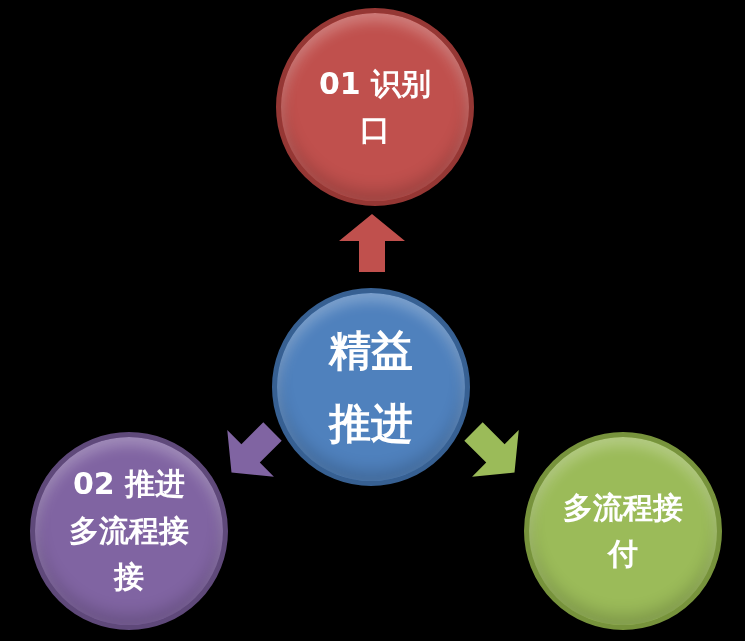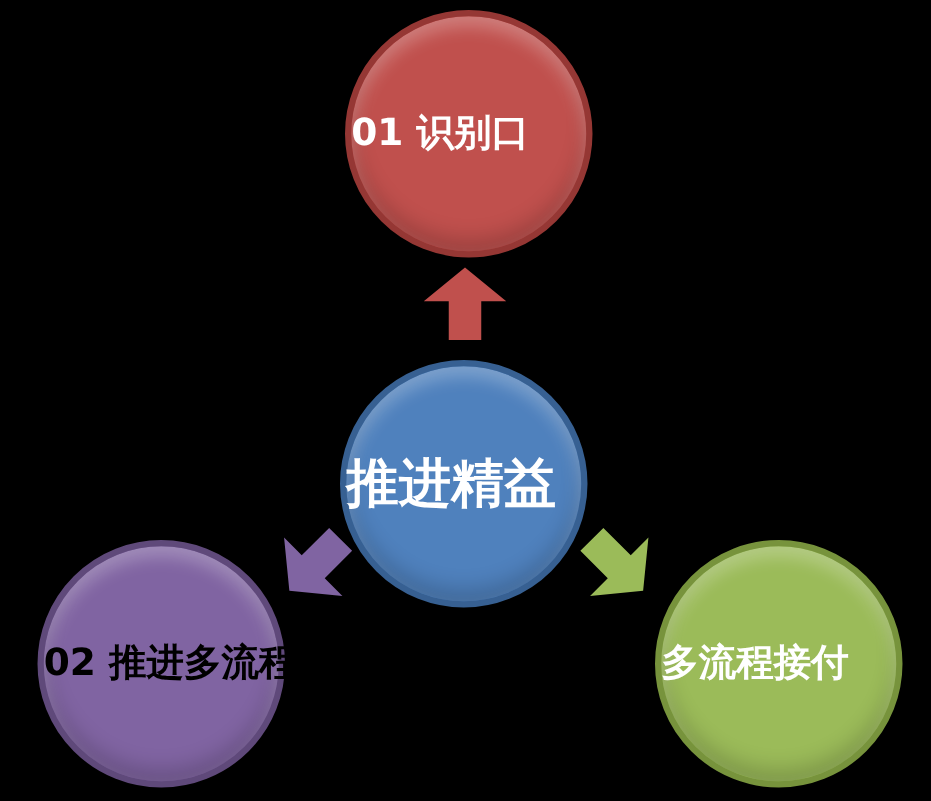--- a/index.html
+++ b/index.html
@@ -17,23 +17,23 @@
     position: relative;
     width: 745px;
     height: 641px;
   }
   .circle {
     position: absolute;
     border-radius: 50%;
     border-style: solid;
     box-sizing: border-box;
     display: flex;
-    flex-direction: row;
+    flex-direction: column;
     align-items: center;
-    justify-content: flex-start;
+    justify-content: center;
     text-align: center;
     color: #ffffff;
     font-weight: bold;
     box-shadow: inset 0 8px 14px rgba(255,255,255,0.28), inset 0 -10px 16px rgba(0,0,0,0.18);
   }
   .node {
     width: 198px;
     height: 198px;
     border-width: 5px;
     font-size: 30px;
@@ -69,33 +69,33 @@
   <div class="circle node node-top" style="background-color: rgb(192, 80, 77); border-color: rgb(149, 55, 52); color: rgb(255, 255, 255);">
     <span class="line">01 识别</span>
     <span class="line">口</span>
   </div>
 
   <svg class="arrow arrow-up" width="66" height="58" viewBox="0 0 66 58">
     <polygon points="33,0 66,27 46,27 46,58 20,58 20,27 0,27" style="fill: rgb(192, 80, 77);"></polygon>
   </svg>
 
   <div class="circle hub hub-center" style="background-color: rgb(79, 129, 189); border-color: rgb(55, 96, 146); color: rgb(255, 255, 255);">
+    <span class="line">精益</span>
     <span class="line">推进</span>
-    <span class="line">精益</span>
   </div>
 
   <svg class="arrow arrow-left" width="66" height="58" viewBox="0 0 66 58">
     <polygon points="33,0 66,27 46,27 46,58 20,58 20,27 0,27" style="fill: rgb(128, 100, 162);"></polygon>
   </svg>
 
   <svg class="arrow arrow-right" width="66" height="58" viewBox="0 0 66 58">
     <polygon points="33,0 66,27 46,27 46,58 20,58 20,27 0,27" style="fill: rgb(155, 187, 89);"></polygon>
   </svg>
 
-  <div class="circle node node-left" style="background-color: rgb(128, 100, 162); border-color: rgb(95, 73, 122); color: #000000;">
+  <div class="circle node node-left" style="background-color: rgb(128, 100, 162); border-color: rgb(95, 73, 122); color: #ffffff;">
     <span class="line">02 推进</span>
     <span class="line">多流程接</span>
     <span class="line">接</span>
   </div>
 
   <div class="circle node node-right" style="background-color: rgb(155, 187, 89); border-color: rgb(119, 147, 60); color: rgb(255, 255, 255);">
     <span class="line">多流程接</span>
     <span class="line">付</span>
   </div>
 

